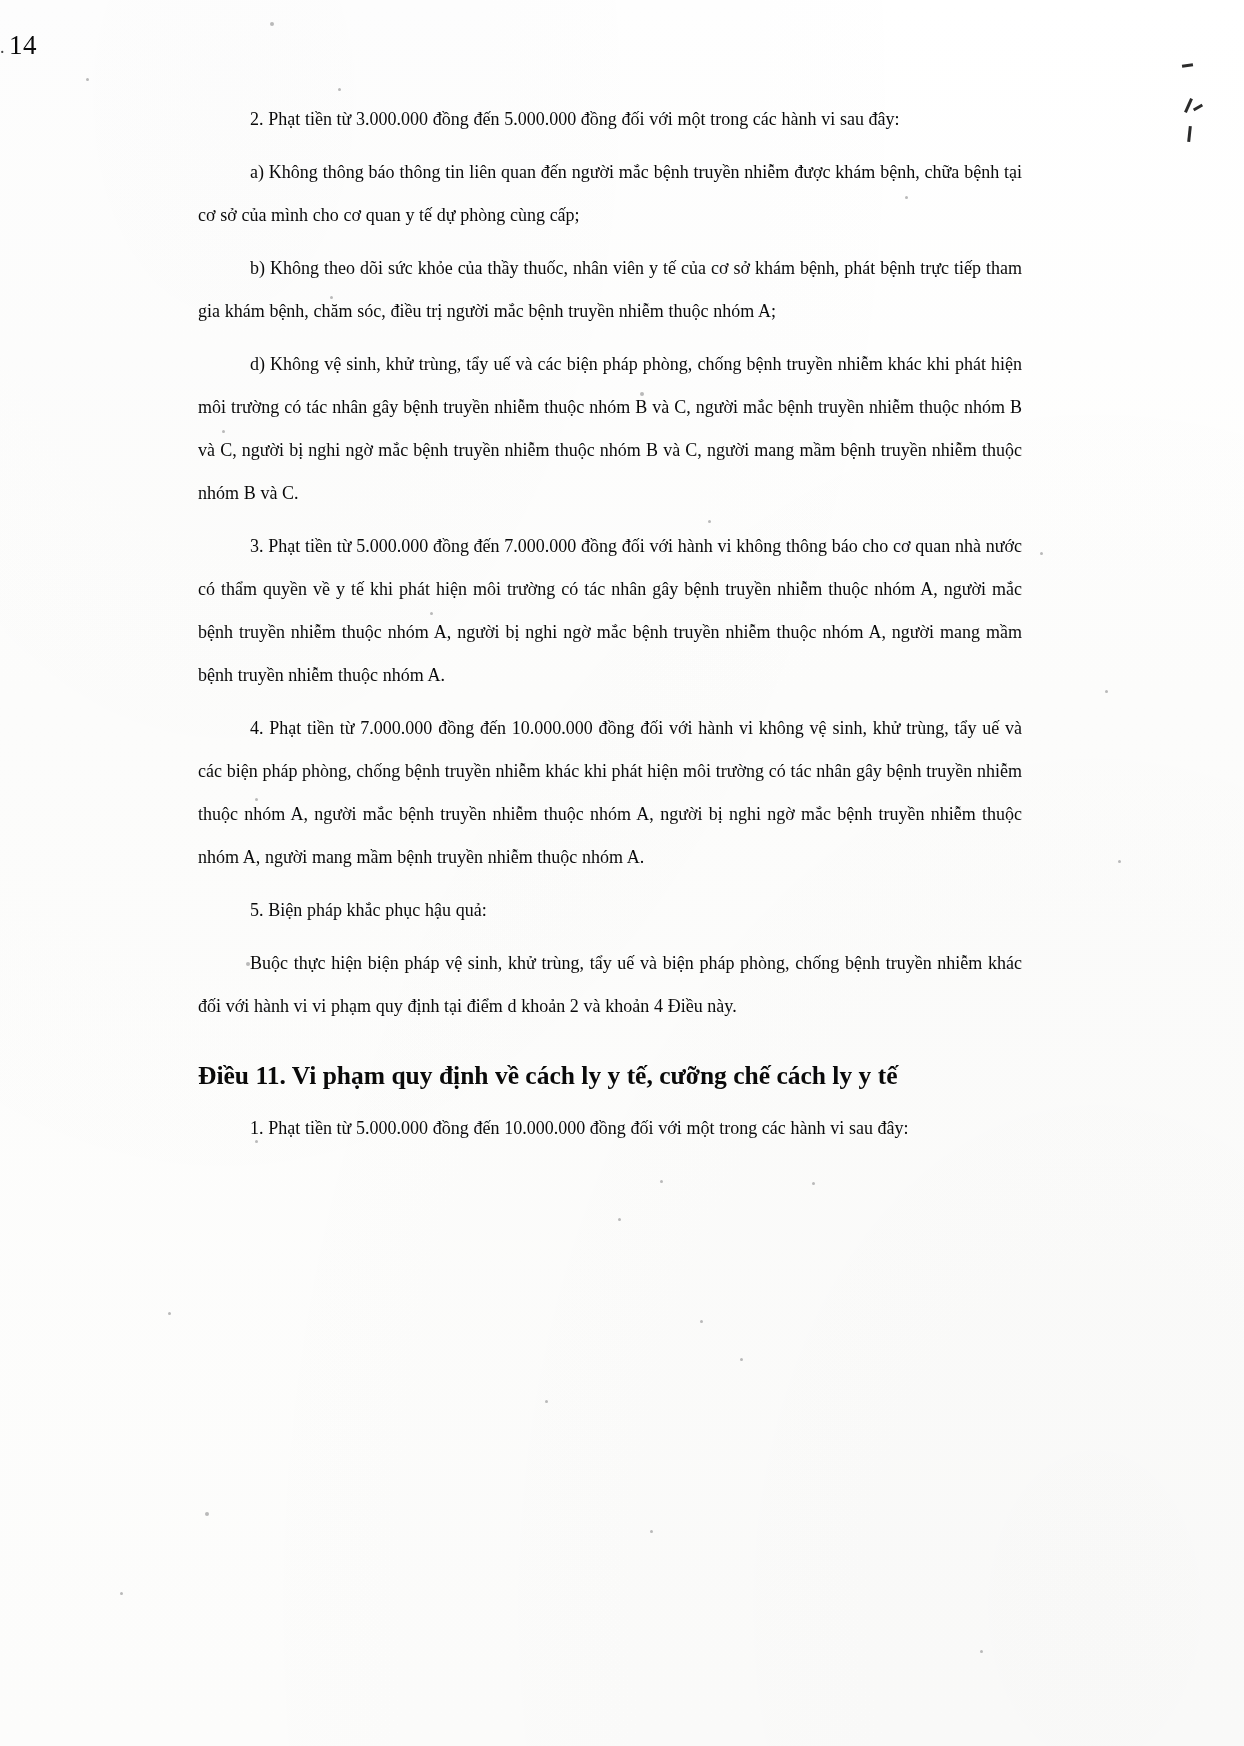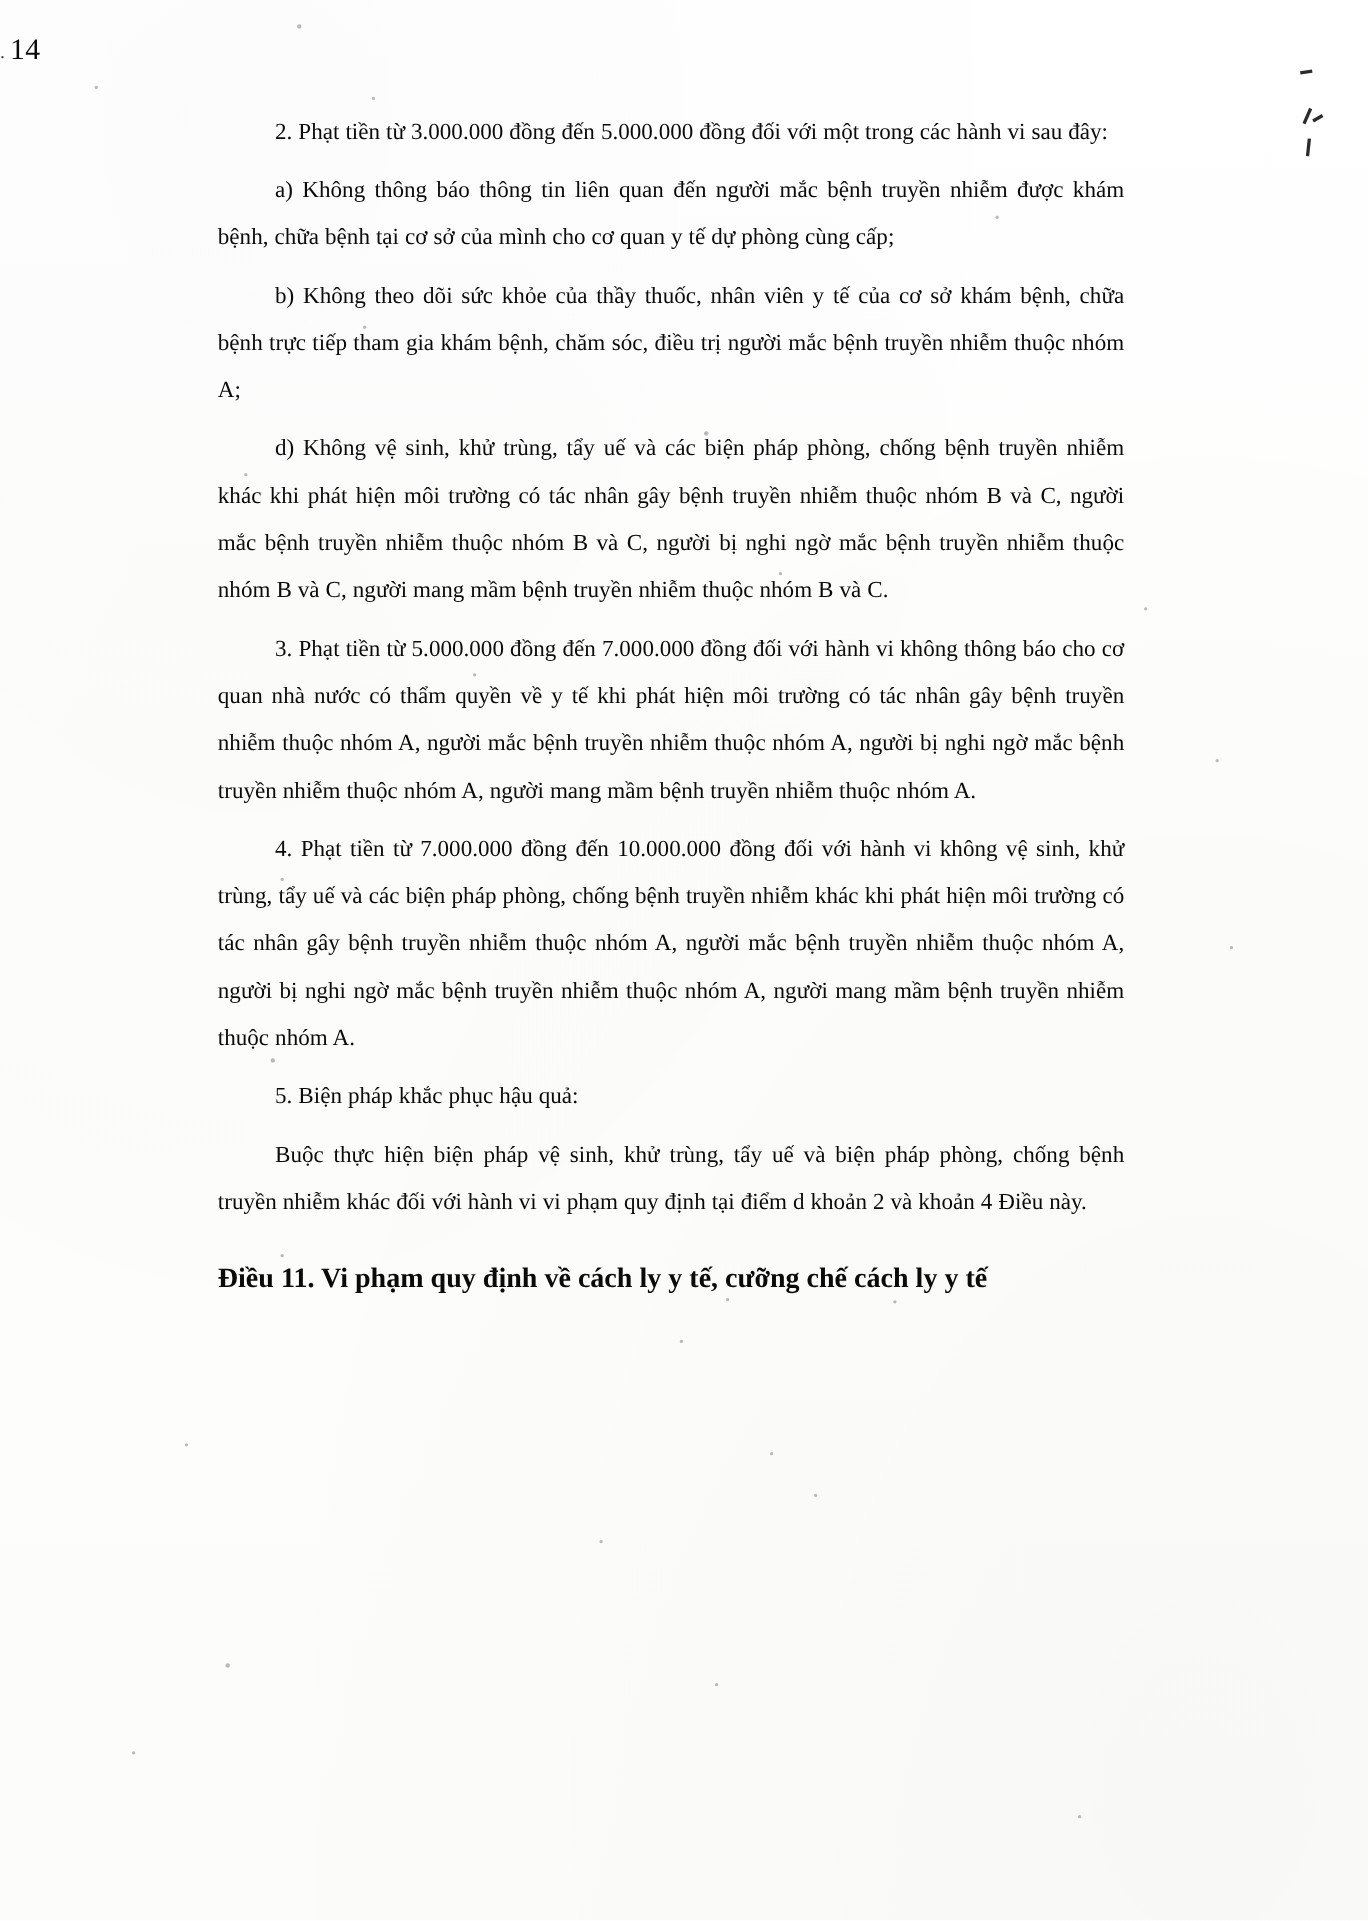--- a/index.html
+++ b/index.html
@@ -50,21 +50,21 @@
     color: #444;
   }
   #body-col {
     position: absolute;
     left: 198px;
     top: 98px;
     width: 824px;
   }
   p.para {
     margin: 0 0 6px 0;
-    font-size: 21px;
+    font-size: 18px;
     line-height: 43px;
     text-align: justify;
     text-justify: inter-word;
     text-indent: 52px;
     word-spacing: 0.2px;
     -webkit-font-smoothing: antialiased;
   }
   p.para.gap {
     margin-top: 10px;
   }
@@ -115,27 +115,28 @@
     <div id="margin-marks">
       <span class="mk1"></span>
       <span class="mk2"></span>
       <span class="mk3"></span>
       <span class="mk4"></span>
     </div>
 
     <div id="body-col">
       <p class="para">2. Phạt tiền từ 3.000.000 đồng đến 5.000.000 đồng đối với một trong các hành vi sau đây:</p>
       <p class="para gap">a) Không thông báo thông tin liên quan đến người mắc bệnh truyền nhiễm được khám bệnh, chữa bệnh tại cơ sở của mình cho cơ quan y tế dự phòng cùng cấp;</p>
-      <p class="para gap">b) Không theo dõi sức khỏe của thầy thuốc, nhân viên y tế của cơ sở khám bệnh, chữa bệnh trực tiếp tham gia khám bệnh, chăm sóc, điều trị người mắc bệnh truyền nhiễm thuộc nhóm A;</p>
+      <p class="para gap">b) Không theo dõi sức khỏe của thầy thuốc, nhân viên y tế của cơ sở khám bệnh, phát bệnh trực tiếp tham gia khám bệnh, chăm sóc, điều trị người mắc bệnh truyền nhiễm thuộc nhóm A;</p>
       <p class="para gap">d) Không vệ sinh, khử trùng, tẩy uế và các biện pháp phòng, chống bệnh truyền nhiễm khác khi phát hiện môi trường có tác nhân gây bệnh truyền nhiễm thuộc nhóm B và C, người mắc bệnh truyền nhiễm thuộc nhóm B và C, người bị nghi ngờ mắc bệnh truyền nhiễm thuộc nhóm B và C, người mang mầm bệnh truyền nhiễm thuộc nhóm B và C.</p>
       <p class="para gap">3. Phạt tiền từ 5.000.000 đồng đến 7.000.000 đồng đối với hành vi không thông báo cho cơ quan nhà nước có thẩm quyền về y tế khi phát hiện môi trường có tác nhân gây bệnh truyền nhiễm thuộc nhóm A, người mắc bệnh truyền nhiễm thuộc nhóm A, người bị nghi ngờ mắc bệnh truyền nhiễm thuộc nhóm A, người mang mầm bệnh truyền nhiễm thuộc nhóm A.</p>
       <p class="para gap">4. Phạt tiền từ 7.000.000 đồng đến 10.000.000 đồng đối với hành vi không vệ sinh, khử trùng, tẩy uế và các biện pháp phòng, chống bệnh truyền nhiễm khác khi phát hiện môi trường có tác nhân gây bệnh truyền nhiễm thuộc nhóm A, người mắc bệnh truyền nhiễm thuộc nhóm A, người bị nghi ngờ mắc bệnh truyền nhiễm thuộc nhóm A, người mang mầm bệnh truyền nhiễm thuộc nhóm A.</p>
       <p class="para gap">5. Biện pháp khắc phục hậu quả:</p>
       <p class="para gap">Buộc thực hiện biện pháp vệ sinh, khử trùng, tẩy uế và biện pháp phòng, chống bệnh truyền nhiễm khác đối với hành vi vi phạm quy định tại điểm d khoản 2 và khoản 4 Điều này.</p>
       <p class="heading">Điều 11. Vi phạm quy định về cách ly y tế, cưỡng chế cách ly y tế</p>
+      <p class="para gap">1. Phạt tiền từ 5.000.000 đồng đến 10.000.000 đồng đối với một trong các hành vi sau đây:</p>
     </div>
 
     <div class="speck" style="left:270px; top:22px;  width:4px; height:4px;"></div>
     <div class="speck" style="left:86px;  top:78px;  width:3px; height:3px;"></div>
     <div class="speck" style="left:338px; top:88px;  width:3px; height:3px;"></div>
     <div class="speck" style="left:905px; top:196px; width:3px; height:3px;"></div>
     <div class="speck" style="left:330px; top:296px; width:3px; height:3px;"></div>
     <div class="speck" style="left:640px; top:392px; width:4px; height:4px;"></div>
     <div class="speck" style="left:222px; top:430px; width:3px; height:3px;"></div>
     <div class="speck" style="left:708px; top:520px; width:3px; height:3px;"></div>

